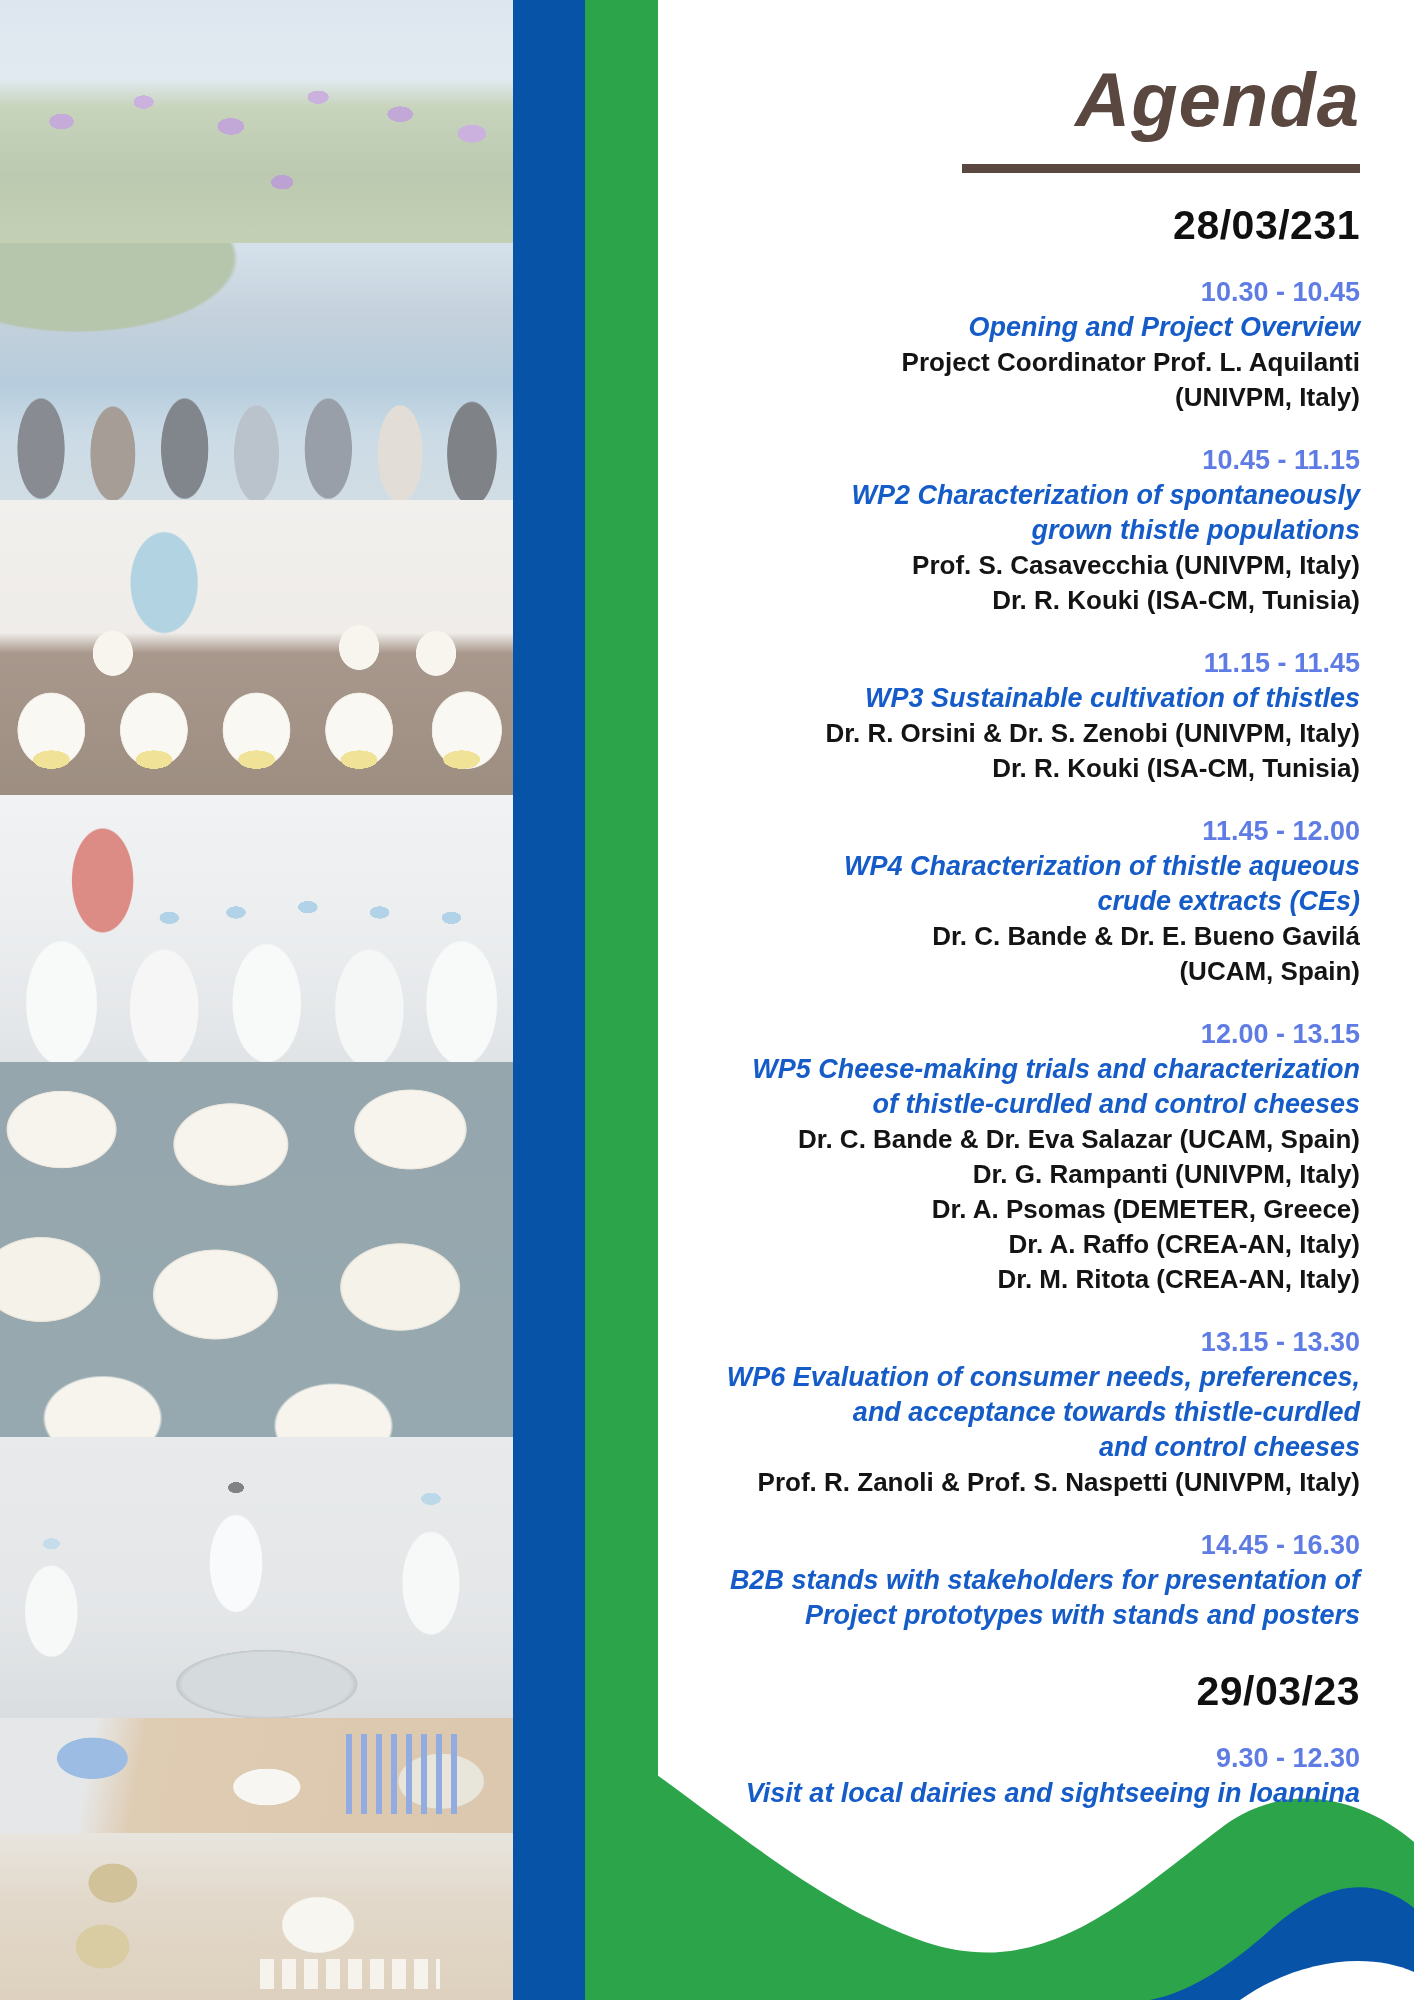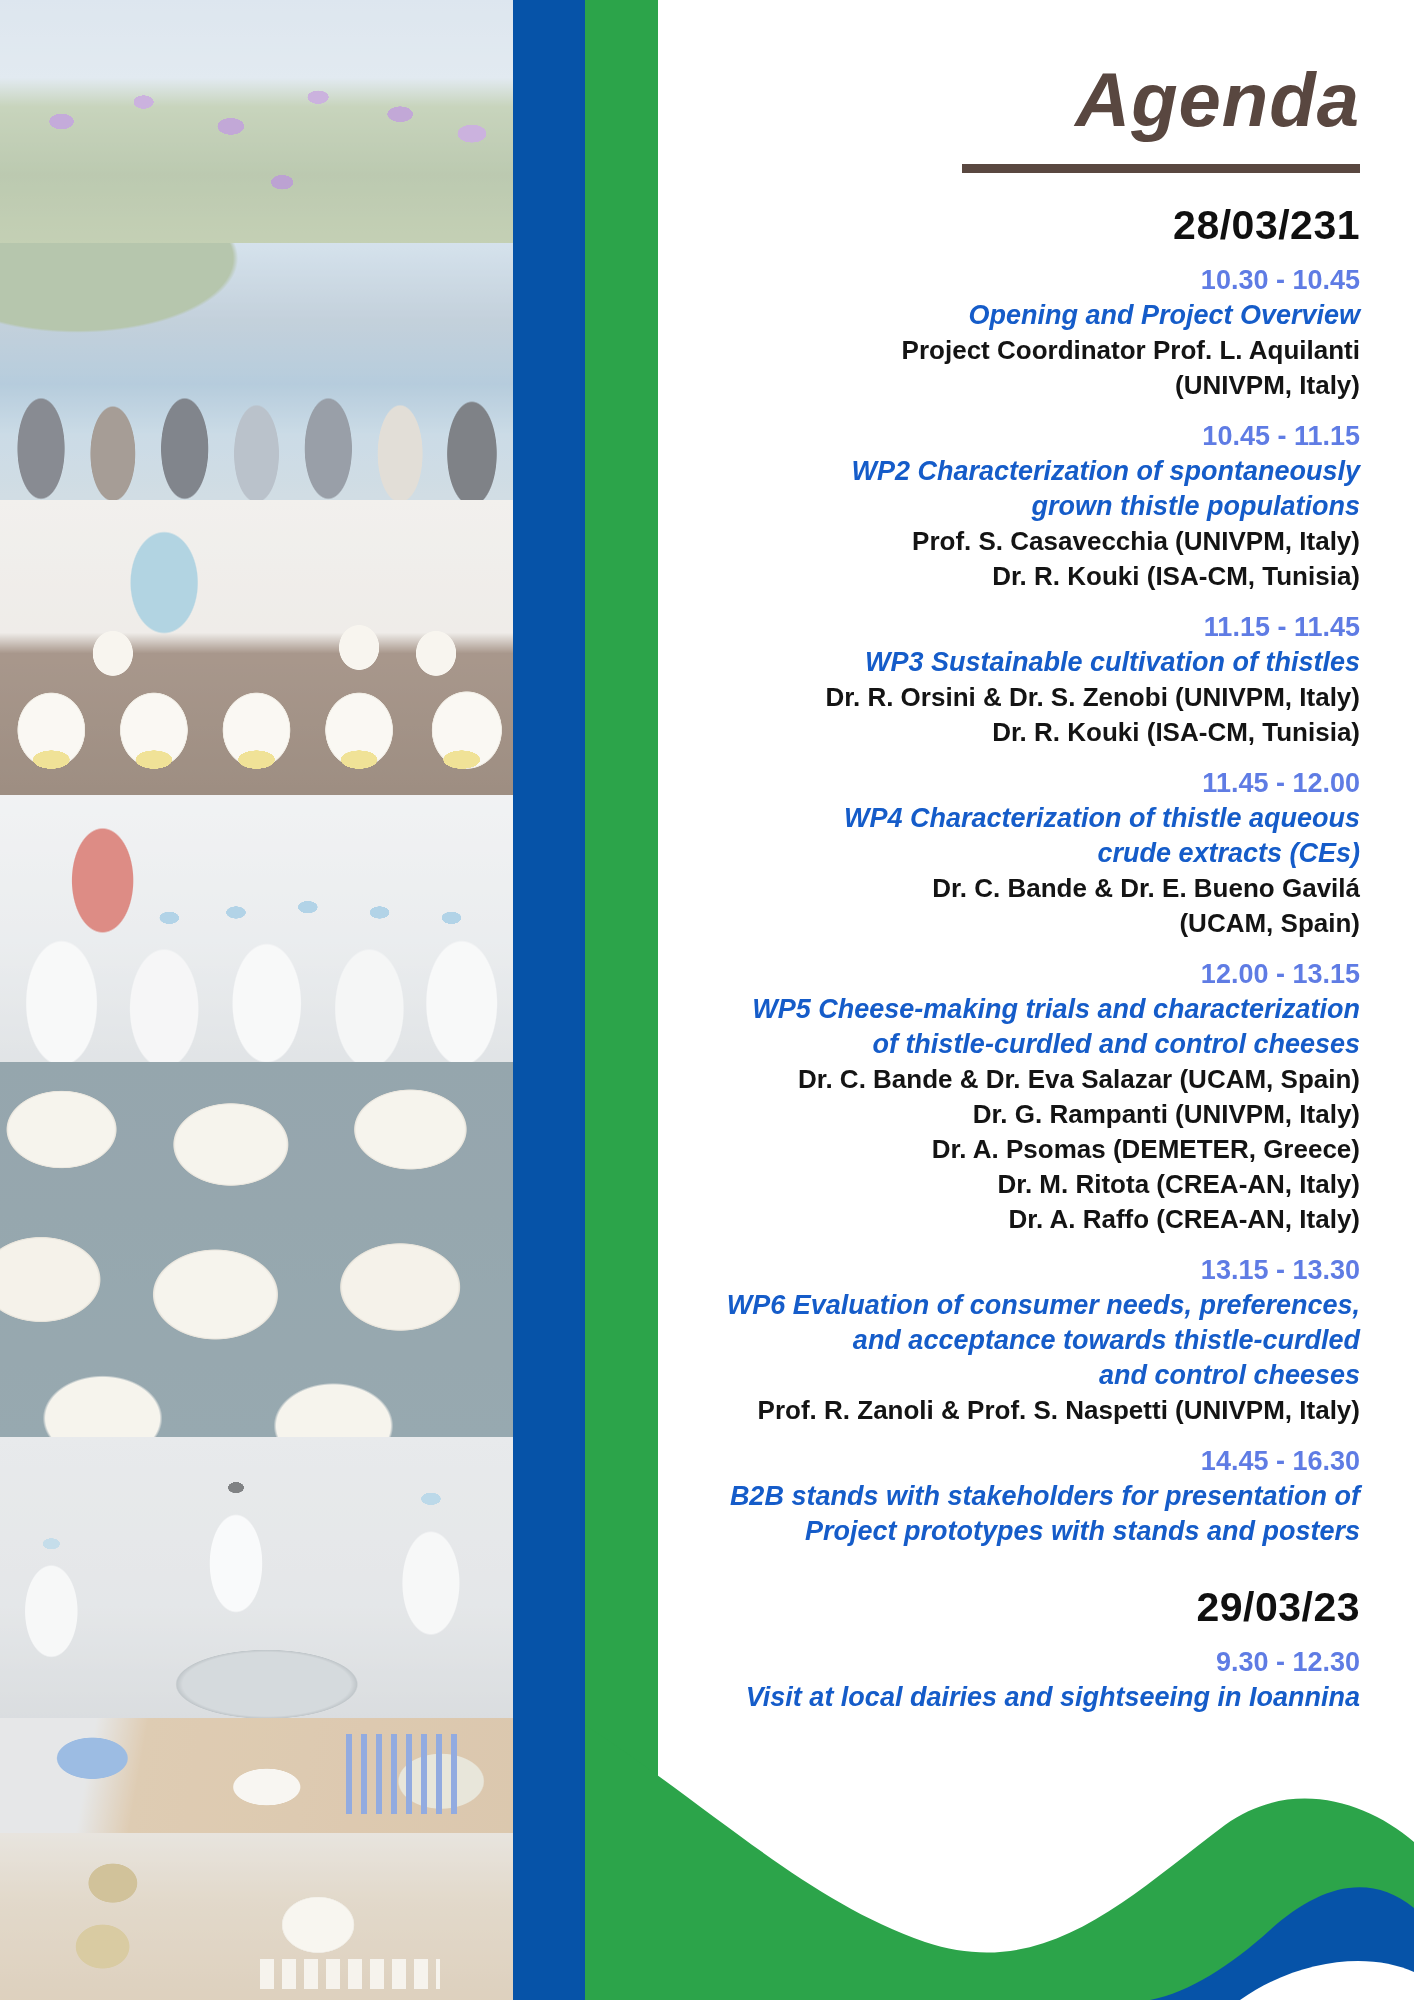--- a/index.html
+++ b/index.html
@@ -104,21 +104,21 @@
 
   
   #waves{position:absolute;left:585px;top:1650px;width:829px;height:350px;}
 
   
   #content{position:absolute;left:658px;top:0;right:0;bottom:0;padding:62px 54px 0 0;text-align:right;}
   #page-title{font-size:76px;line-height:76px;font-weight:bold;font-style:italic;color:#594740;letter-spacing:1px;padding-left:12px;}
   #title-underline{margin:26px 0 0 auto;width:398px;height:9px;background:#594740;}
   .date{margin-top:30px;font-size:41px;line-height:44px;font-weight:bold;color:#101010;letter-spacing:.5px;padding-left:24px;}
   .day + .day .date{margin-top:36px;}
-  .session{margin-top:16px;}
+  .session{margin-top:28px;}
   .line{white-space:nowrap;}
   .time{font-size:27px;line-height:35px;font-weight:bold;color:#5f7ce4;}
   .ttl{font-size:27px;line-height:35px;font-weight:bold;font-style:italic;color:#155cc9;}
   .spk{font-size:26px;line-height:35px;font-weight:bold;color:#141414;}
 </style>
 </head>
 <body>
 
 <div id="poster">
 
@@ -174,22 +174,22 @@
             <div class="line spk">Dr. C. Bande &amp; Dr. E. Bueno Gavilá</div>
             <div class="line spk">(UCAM, Spain)</div>
           </div>
           <div class="session">
             <div class="line time">12.00 - 13.15</div>
             <div class="line ttl">WP5 Cheese-making trials and characterization</div>
             <div class="line ttl">of thistle-curdled and control cheeses</div>
             <div class="line spk">Dr. C. Bande &amp; Dr. Eva Salazar (UCAM, Spain)</div>
             <div class="line spk">Dr. G. Rampanti (UNIVPM, Italy)</div>
             <div class="line spk">Dr. A. Psomas (DEMETER, Greece)</div>
+            <div class="line spk">Dr. A. Raffo (CREA-AN, Italy)</div>
             <div class="line spk">Dr. M. Ritota (CREA-AN, Italy)</div>
-            <div class="line spk">Dr. A. Raffo (CREA-AN, Italy)</div>
           </div>
           <div class="session">
             <div class="line time">13.15 - 13.30</div>
             <div class="line ttl">WP6 Evaluation of consumer needs, preferences,</div>
             <div class="line ttl">and acceptance towards thistle-curdled</div>
             <div class="line ttl">and control cheeses</div>
             <div class="line spk">Prof. R. Zanoli &amp; Prof. S. Naspetti (UNIVPM, Italy)</div>
           </div>
           <div class="session">
             <div class="line time">14.45 - 16.30</div>

